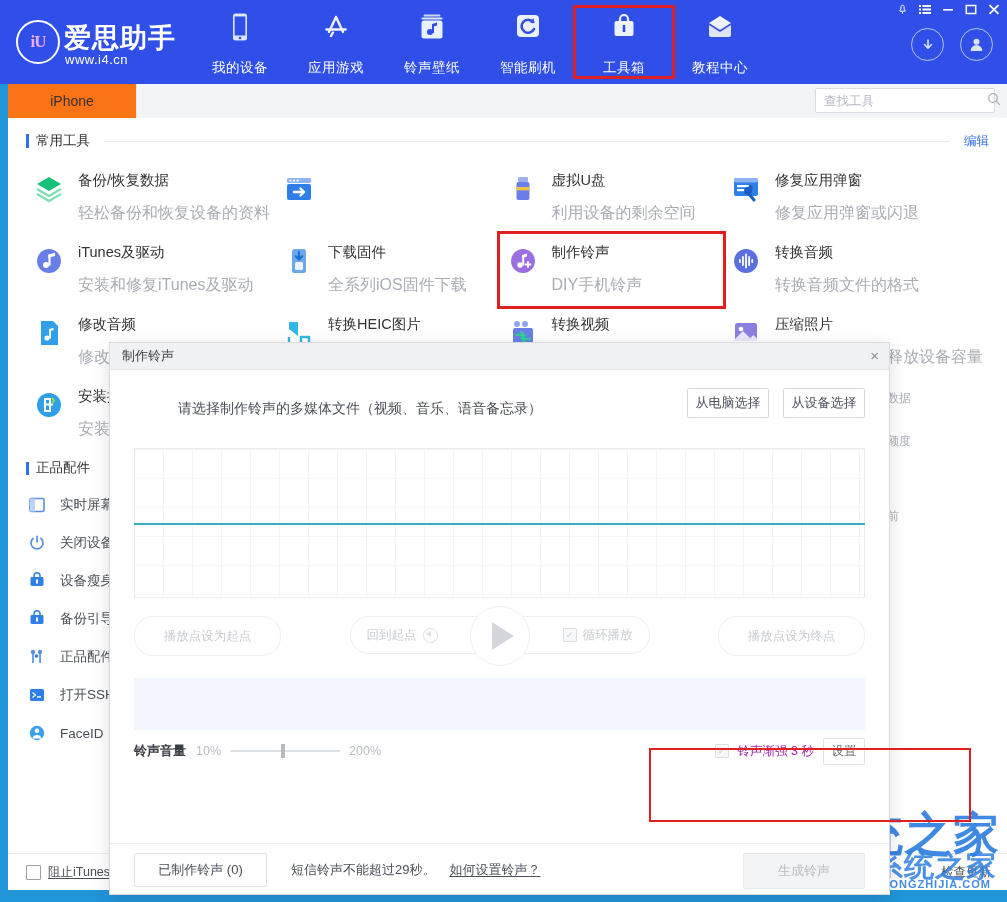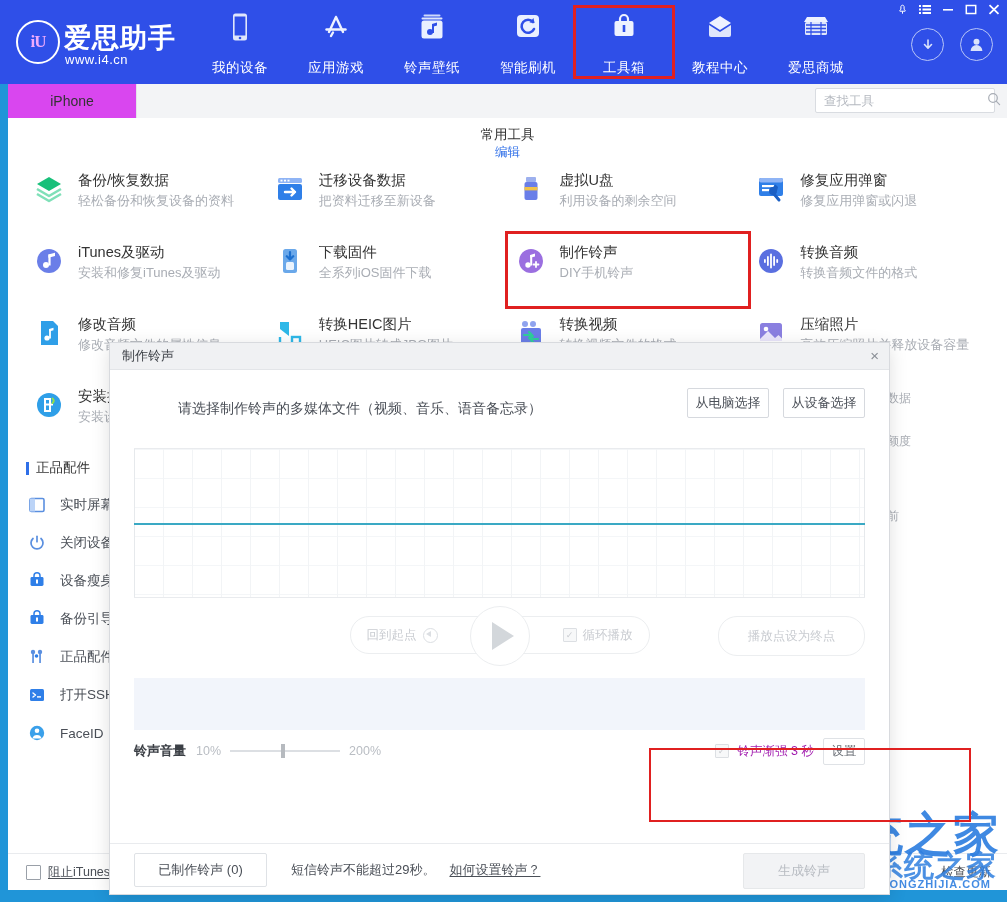--- a/index.html
+++ b/index.html
@@ -29,39 +29,39 @@
   .navitems{position:absolute;left:192px;top:8px;display:flex;}
   .navitem{width:96px;height:68px;display:flex;flex-direction:column;align-items:center;justify-content:flex-start;cursor:pointer;position:relative;padding-top:4px;box-sizing:border-box;}
   .navitem .ico{height:34px;display:flex;align-items:center;justify-content:center;}
   .navitem .lbl{color:#fff;font-size:13.5px;margin-top:17px;letter-spacing:.5px;white-space:nowrap;}
   .navitem.sel{outline:3px solid #e02020;outline-offset:0;}
   .nav-right{position:absolute;right:14px;top:28px;display:flex;gap:16px;align-items:center;}
   .circ{width:31px;height:31px;border-radius:50%;border:1.5px solid #b9c6f7;display:flex;align-items:center;justify-content:center;cursor:pointer;}
 
   
   #tabstrip{position:absolute;left:8px;top:84px;width:999px;height:34px;background:#f3f4f6;border-bottom:1px solid #e2e4e8;}
-  .devtab{position:absolute;left:0;top:0;width:128px;height:34px;background:#d946ef;display:flex;align-items:center;justify-content:center;font-size:14px;color:#333;cursor:pointer;border-right:1px solid #e2e4e8;}
+  .devtab{position:absolute;left:0;top:0;width:128px;height:34px;background:#f97316;display:flex;align-items:center;justify-content:center;font-size:14px;color:#333;cursor:pointer;border-right:1px solid #e2e4e8;}
   .searchbox{position:absolute;right:12px;top:4px;width:180px;height:25px;border:1px solid #d9dce1;background:#fff;border-radius:2px;display:flex;align-items:center;padding:0 6px;box-sizing:border-box;}
   .searchbox input{border:0;outline:0;flex:1;font-size:12.5px;color:#ec4899;background:transparent;font-family:inherit;}
   .searchbox input::placeholder{color:#b5b9c0;}
 
   
   #content{position:absolute;left:8px;top:118px;width:999px;height:772px;background:#fff;overflow:hidden;}
-  .section-hd{display:flex;align-items:center;padding:0 18px;height:30px;margin-top:8px;flex-direction:column;}
+  .section-hd{display:flex;align-items:center;padding:0 18px;height:30px;margin-top:8px;}
   .section-hd .bar{width:3px;height:14px;background:#2f6fe8;margin-right:7px;}
   .section-hd .tt{font-size:13.5px;color:#333;white-space:nowrap;}
   .section-hd .rule{flex:1;height:1px;background:#ededed;margin:0 14px;}
   .section-hd .edit{font-size:12.5px;color:#2f6fe8;cursor:pointer;}
 
   .grid{display:grid;grid-template-columns:repeat(4,1fr);padding:6px 18px 0 18px;}
   .tool{display:flex;align-items:flex-start;gap:12px;height:72px;padding:8px 6px 0 6px;box-sizing:border-box;cursor:pointer;position:relative;}
   .tool .ti{width:34px;height:34px;flex:0 0 34px;display:flex;align-items:center;justify-content:center;margin-top:2px;}
   .tool .tx{display:flex;flex-direction:column;}
   .tool .tn{font-size:14.5px;color:#333;line-height:20px;white-space:nowrap;}
-  .tool .td{font-size:13px;color:#a9adb4;line-height:20px;margin-top:1px;white-space:nowrap;}
+  .tool .td{font-size:16px;color:#a9adb4;line-height:20px;margin-top:13px;white-space:nowrap;}
   .tool.sel{outline:3px solid #e02020;}
 
   .more-hd{display:flex;align-items:center;padding:0 18px;height:28px;margin-top:4px;}
   .more-hd .bar{width:3px;height:13px;background:#2f6fe8;margin-right:7px;}
   .more-hd .tt{font-size:13.5px;color:#333;}
   .morelist{padding:4px 18px 0 18px;}
   .mrow{display:flex;align-items:center;gap:12px;height:38px;cursor:pointer;}
   .mrow .mi{width:22px;height:22px;display:flex;align-items:center;justify-content:center;}
   .mrow .ml{font-size:13.5px;color:#4a4f57;white-space:nowrap;}
 
@@ -241,31 +241,20 @@
       <div class="navitem">
         <span class="ico">
           <svg width="28" height="30" viewBox="0 0 28 30">
               <path d="M14 4 L25 11 L14 18 L3 11 Z" fill="#eef2ff"></path>
               <path d="M3 13 L14 20 L25 13 L25 23 a2 2 0 0 1-2 2 H5 a2 2 0 0 1-2-2 Z" fill="#dfe6fb"></path>
             </svg>
         </span>
         <span class="lbl">教程中心</span>
       </div>
 
-      <div class="navitem">
-        <span class="ico">
-          <svg width="30" height="30" viewBox="0 0 30 30">
-              <path d="M3 10 L6 5 H24 L27 10 Z" fill="#eef2ff"></path>
-              <rect x="4" y="10" width="22" height="13" rx="1.5" fill="#dfe6fb"></rect>
-              <path d="M5 13 H25 M5 16.5 H25 M5 20 H25" stroke="#2f4fe8" stroke-width="1.4"></path>
-              <path d="M10 10 V23 M20 10 V23" stroke="#2f4fe8" stroke-width="1.2"></path>
-            </svg>
-        </span>
-        <span class="lbl">爱思商城</span>
-      </div>
 
     </div>
 
     <div class="nav-right">
       <div class="circ">
         <svg width="16" height="16" viewBox="0 0 16 16">
             <path d="M8 3 V11 M4.5 7.5 L8 11.2 L11.5 7.5" stroke="#dbe3fb" stroke-width="1.6" fill="none" stroke-linecap="round" stroke-linejoin="round"></path>
           </svg>
       </div>
       <div class="circ">
@@ -321,24 +310,20 @@
       <div class="tool">
         <span class="ti">
           <svg width="32" height="32" viewBox="0 0 32 32">
               <rect x="4" y="5" width="24" height="5" rx="1.5" fill="#8fb4f5"></rect>
               <rect x="6.5" y="6.7" width="2" height="1.8" fill="#fff"></rect>
               <rect x="10" y="6.7" width="2" height="1.8" fill="#fff"></rect>
               <rect x="13.5" y="6.7" width="2" height="1.8" fill="#fff"></rect>
               <rect x="4" y="11" width="24" height="16" rx="2" fill="#2f7fe8"></rect>
               <path d="M11 19 H21 M17.5 15.5 L21 19 L17.5 22.5" stroke="#fff" stroke-width="2.4" fill="none" stroke-linecap="round" stroke-linejoin="round"></path>
             </svg>
-        </span>
-        <span class="tx">
-          <span class="tn">迁移设备数据</span>
-          <span class="td">把资料迁移至新设备</span>
         </span>
       </div>
 
       <div class="tool">
         <span class="ti">
           <svg width="32" height="32" viewBox="0 0 32 32">
               <rect x="11" y="4" width="10" height="5" rx="1" fill="#9db0ee"></rect>
               <rect x="9.5" y="9" width="13" height="18" rx="2" fill="#6a7ee8"></rect>
               <rect x="9.5" y="14" width="13" height="3.4" fill="#f0c24a"></rect>
             </svg>
@@ -639,20 +624,21 @@
       </div>
 
       <div class="wave">
         <span class="grid-v"></span>
         <span class="edge" style="left:0;"></span>
         <span class="edge" style="right:0;"></span>
         <span class="mid"></span>
       </div>
 
       <div class="ctrls">
+        <div class="rbtn b-start">播放点设为起点</div>
 
         <div class="rbtn b-center">
           <span class="lft">
             <span>回到起点</span>
             <span class="mini-ring"></span>
           </span>
           <span class="rgt">
             <span class="ck">✓</span>
             <span>循环播放</span>
           </span>

